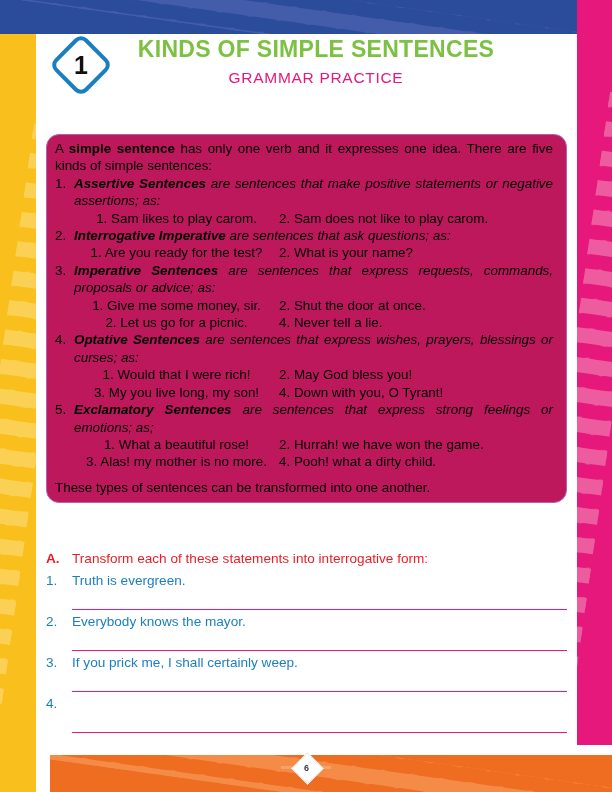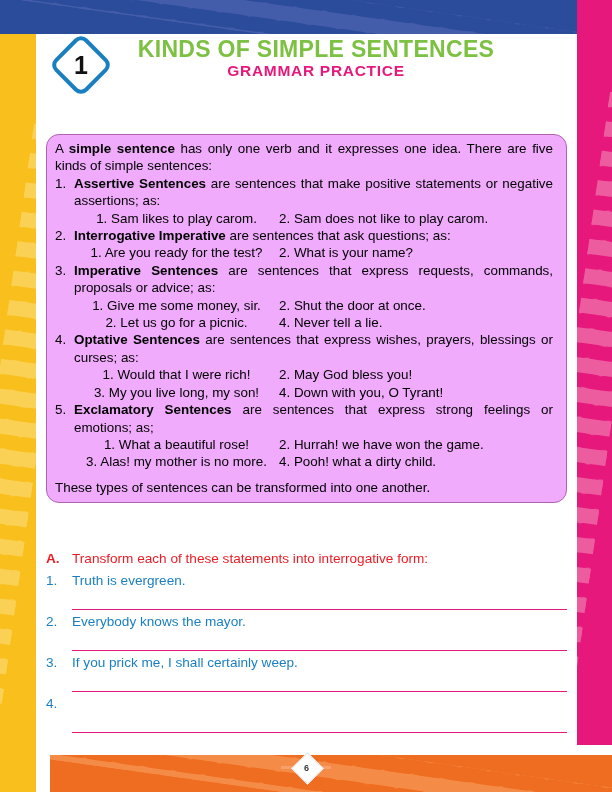--- a/index.html
+++ b/index.html
@@ -89,33 +89,34 @@
   }
   #page-title {
     color: #7cc142;
     font-size: 23px;
     font-weight: bold;
     line-height: 26px;
     letter-spacing: .3px;
     text-align: center;
   }
   #subtitle {
+    margin-top: 7px;
     color: #e6187c;
     font-size: 15.5px;
-    font-weight: bold;
+    font-weight: normal;
     letter-spacing: .7px;
   }
 
   
   #theory-box {
     position: absolute;
     left: 46px; top: 134px;
     width: 521px;
     box-sizing: border-box;
-    background: #f0abfc;
+    background: #be185d;
     border: 1.6px solid #b063b0;
     border-radius: 13px;
     padding: 5px 13px 6px 8px;
     color: #000000;
     font-size: 13.4px;
     line-height: 17.4px;
   }
   #theory-box .intro { text-align: justify; }
   #theory-box b { font-weight: bold; }
 
@@ -123,20 +124,21 @@
     display: flex;
     align-items: flex-start;
   }
   .rule-num {
     width: 19px;
     flex: none;
   }
   .rule-body {
     flex: 1;
     text-align: justify;
+    font-style: italic;
   }
   .examples {
     display: flex;
     padding-left: 19px;
   }
   .ex-col {
     box-sizing: border-box;
   }
   .ex-col.left  { width: 205px; text-align: center; }
   .ex-col.right { flex: 1; }

